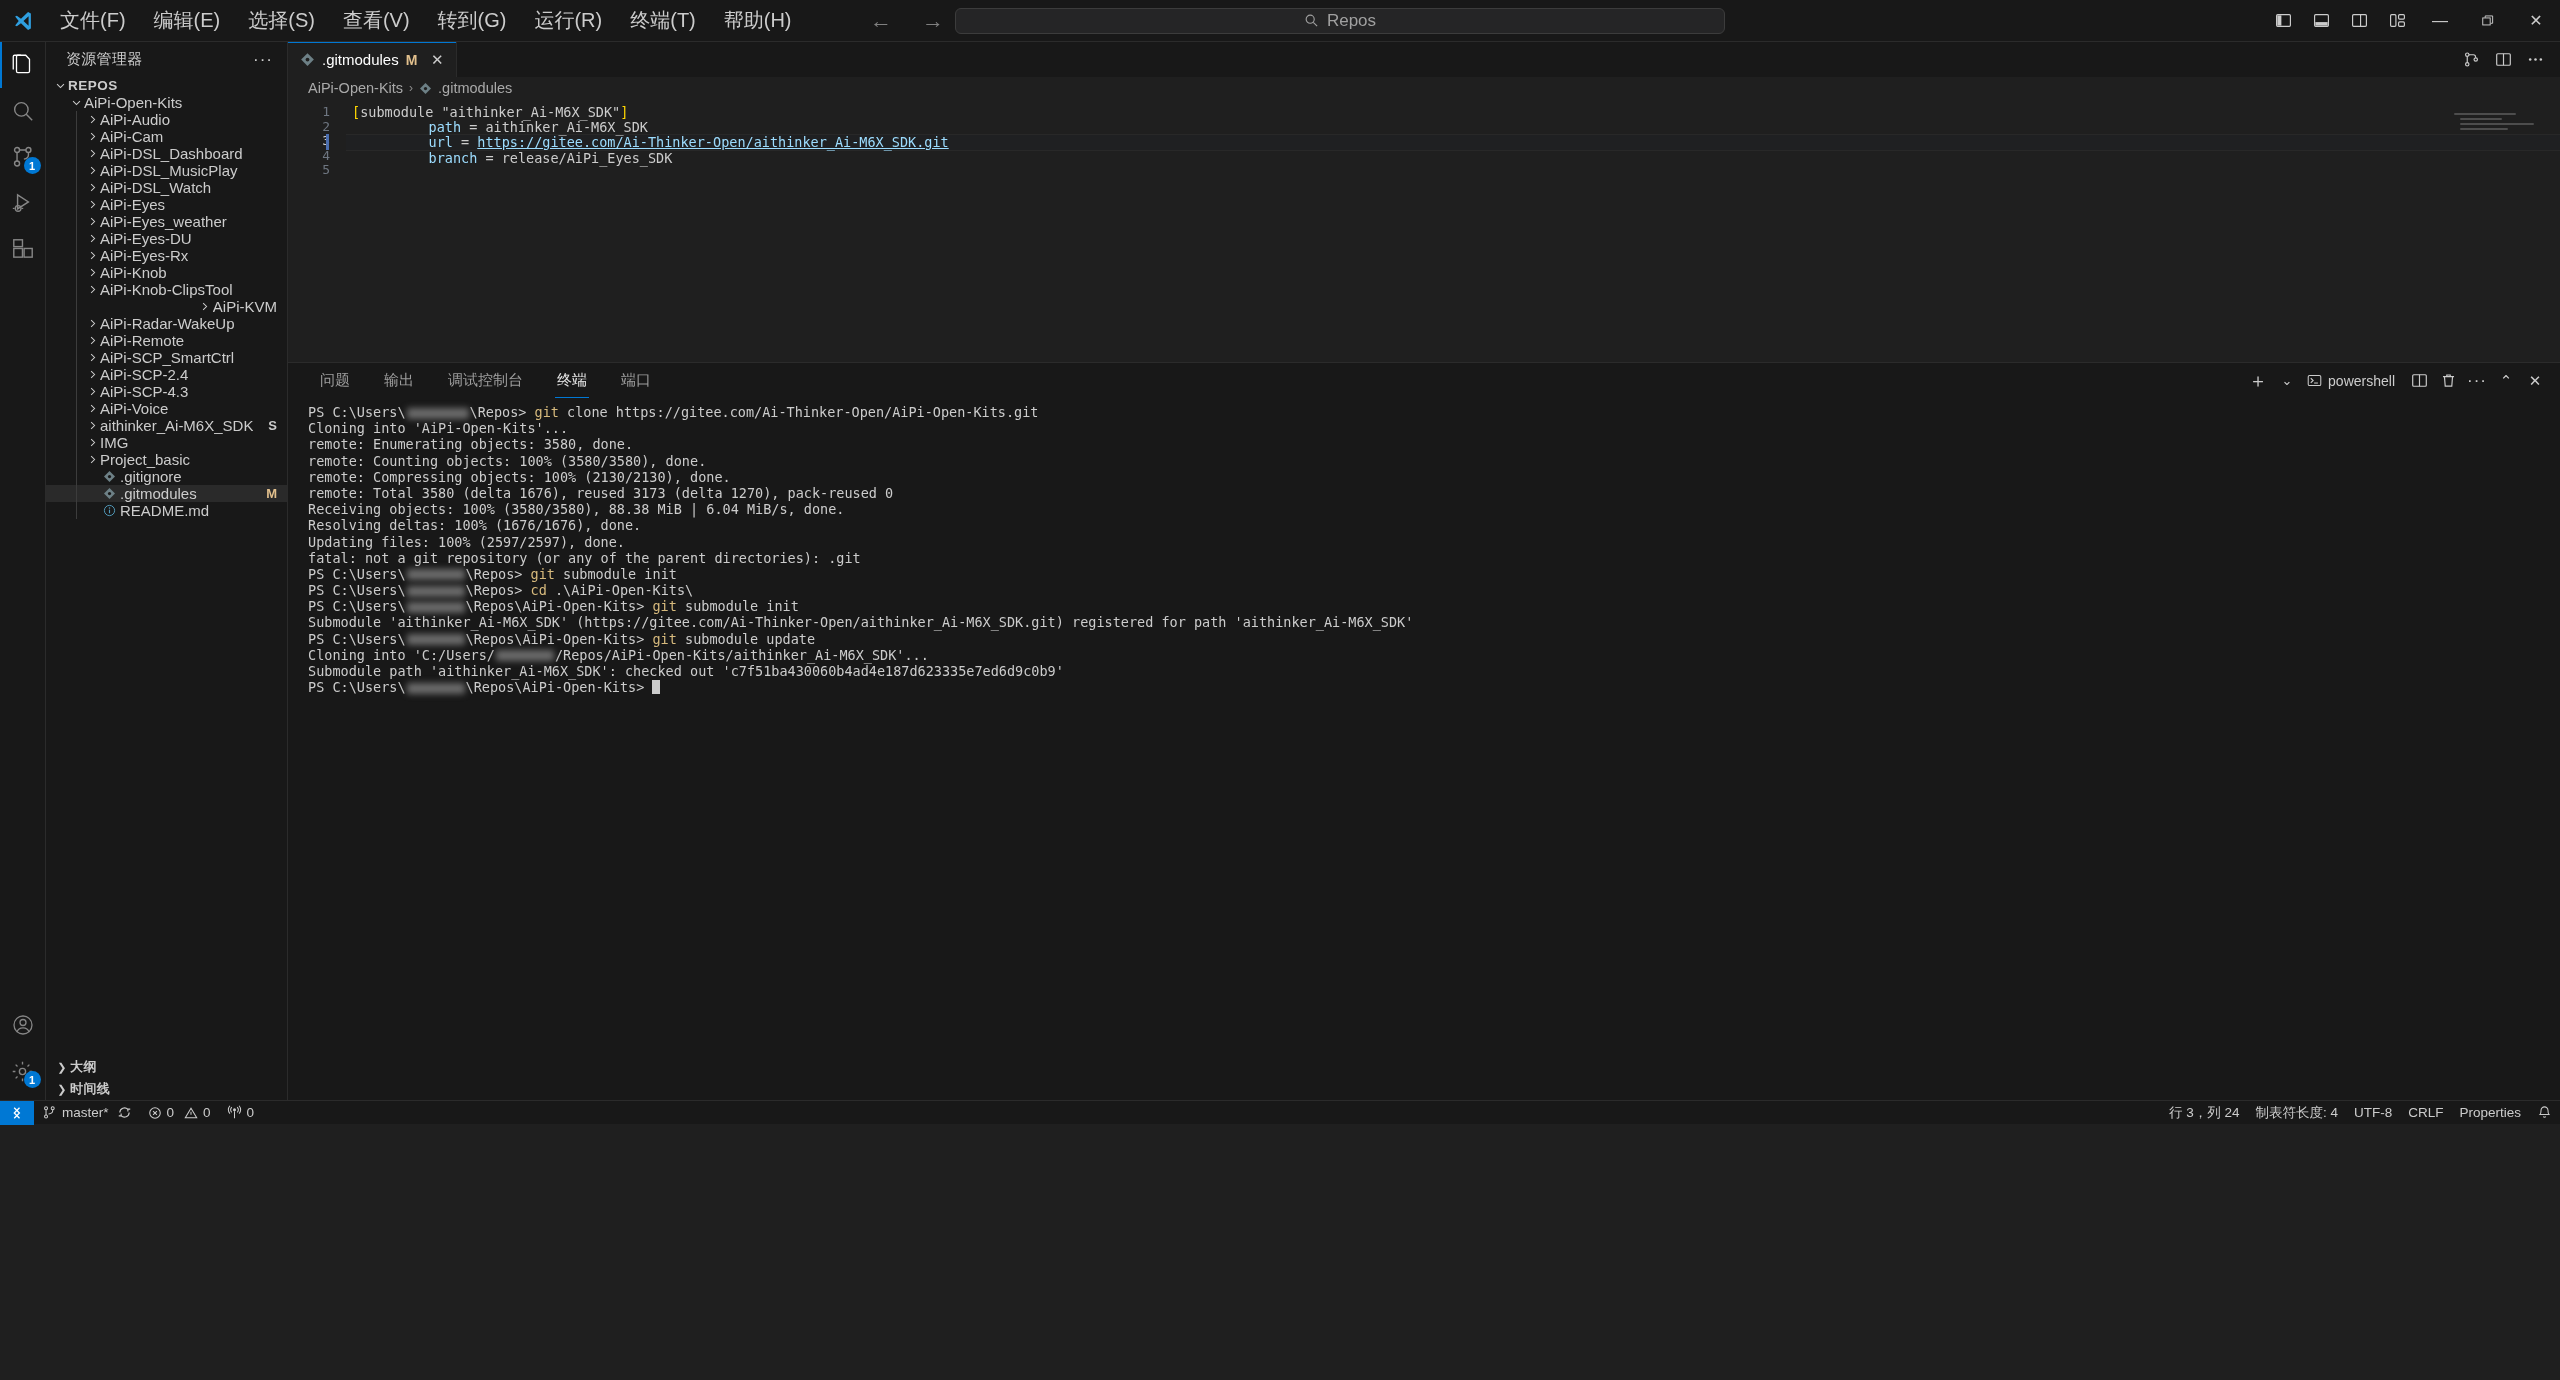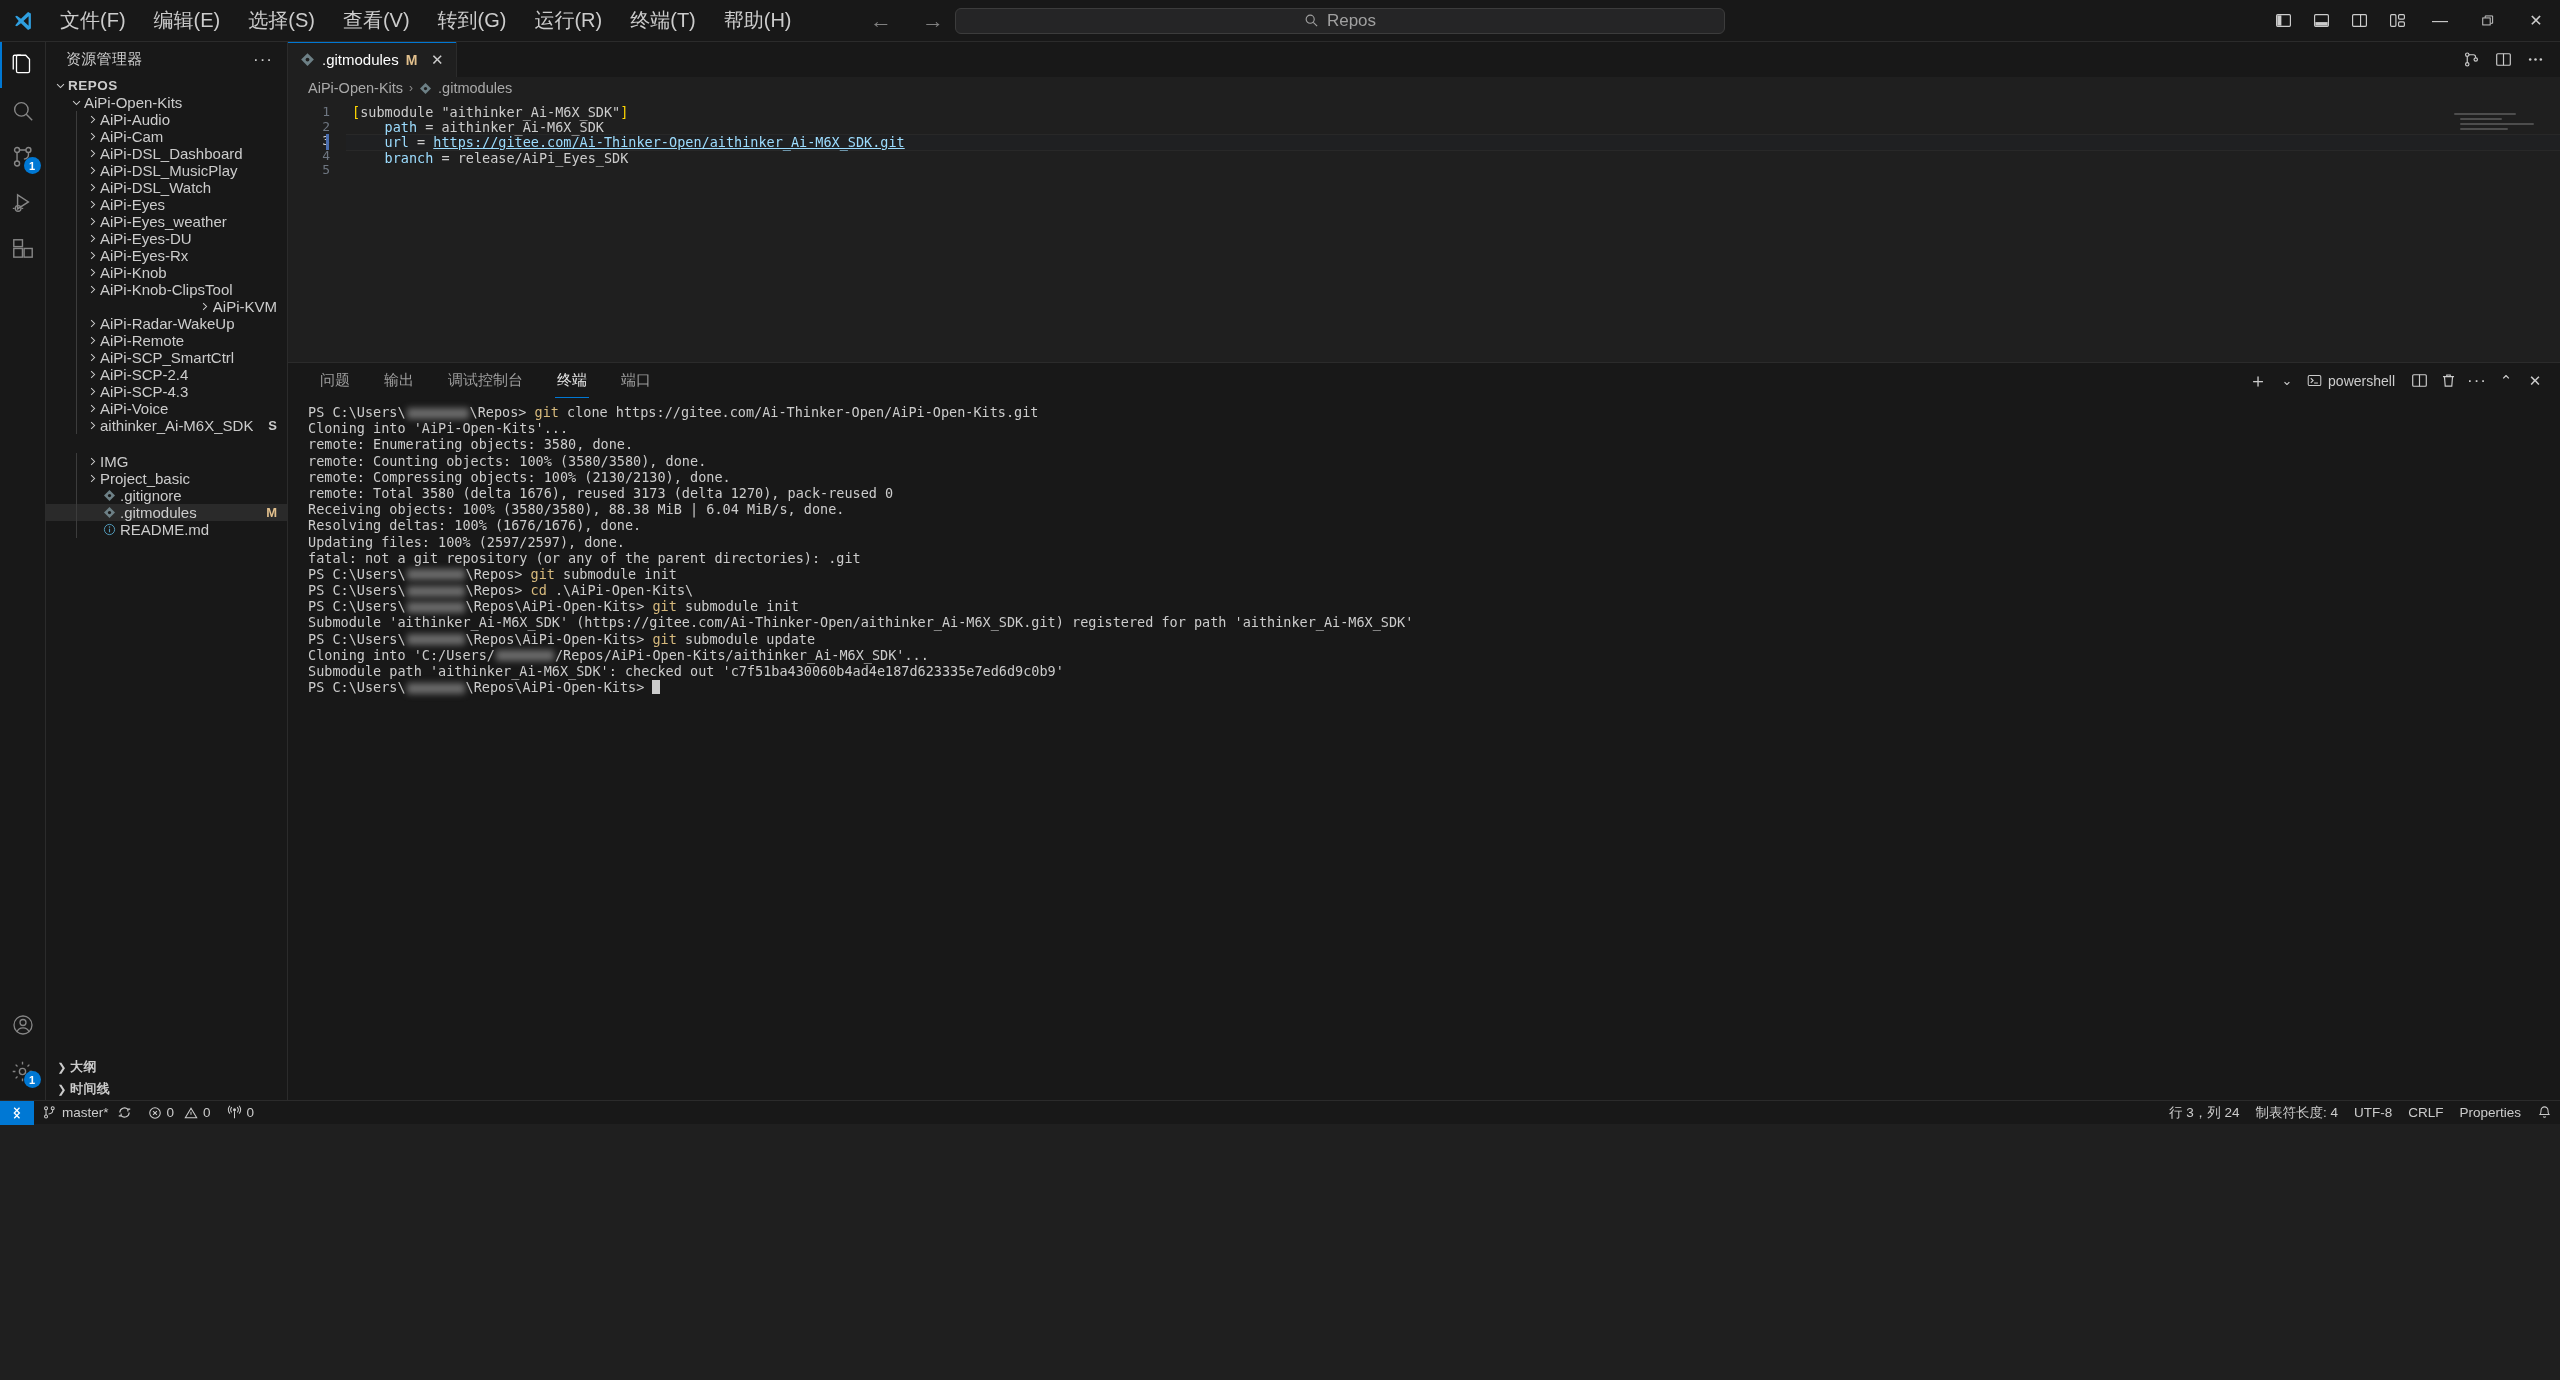--- a/index.html
+++ b/index.html
@@ -124,21 +124,21 @@
   }
   .ln.active { color: #cccccc; }
   .code-lines { flex: 1; padding-top: 6px; position: relative; }
   .cl {
     height: 14.5px; line-height: 14.5px;
     font-family: "DejaVu Sans Mono", monospace; font-size: 13.5px; white-space: pre;
     padding-left: 6px;
   }
   .cl.active-line { background: #1f2022; border-top: 1px solid #282828; border-bottom: 1px solid #282828; height: 16.5px; line-height: 14.5px;}
   .tok-brk { color: #ffd700; }
-  .tok-key { color: #9cdcfe; }
+  .tok-key { color: #9cdcfe; margin-left: 44px; }
   .tok-str { color: #cccccc; }
   .tok-op { color: #cccccc; }
   .tok-url { color: #9cdcfe; text-decoration: underline; }
   .tok-sec { color: #cccccc; }
   .dirty-bar { position: absolute; left: 0; width: 3px; background: #4b6eaf; }
   .minimap {
     position: absolute; right: 0; top: 0; width: 120px; bottom: 0;
   }
   .mm-line { position: absolute; height: 2px; background: #4d4d4d; border-radius: 1px; }
 
@@ -498,21 +498,21 @@
           <div class="row" style="padding-left:38px;">
             <span class="guide" style="left:30px;"></span>
             <span class="twisty">
               <svg width="11" height="11" viewBox="0 0 16 16">
                 <path d="M6 3l5 5-5 5" fill="none" stroke="#cccccc" stroke-width="1.5"></path>
               </svg>
             </span>
             <span class="row-label">aithinker_Ai-M6X_SDK</span>
             <span class="row-badge badge-S">S</span>
           </div>
-          <div class="row" style="padding-left:38px;margin-top:19px;">
+          <div class="row" style="padding-left:38px;">
             <span class="guide" style="left:30px;"></span>
             <span class="twisty">
               <svg width="11" height="11" viewBox="0 0 16 16">
                 <path d="M6 3l5 5-5 5" fill="none" stroke="#cccccc" stroke-width="1.5"></path>
               </svg>
             </span>
             <span class="row-label">IMG</span>
           </div>
           <div class="row" style="padding-left:38px;">
             <span class="guide" style="left:30px;"></span>

